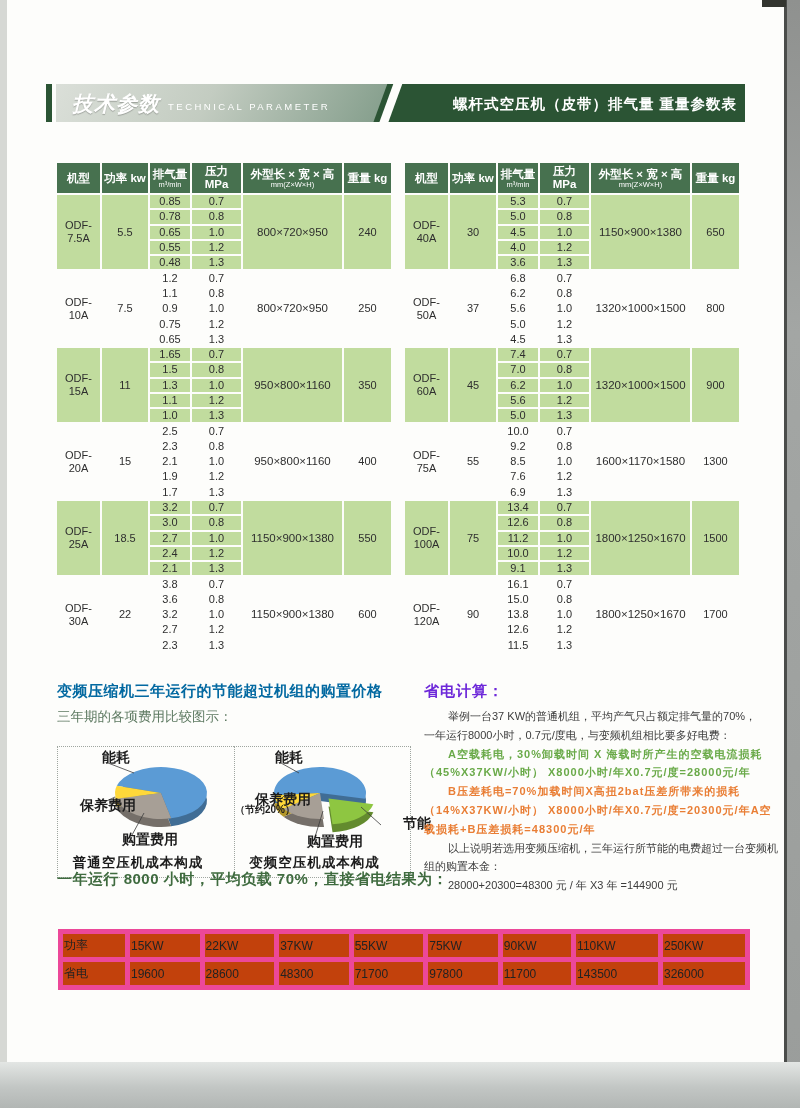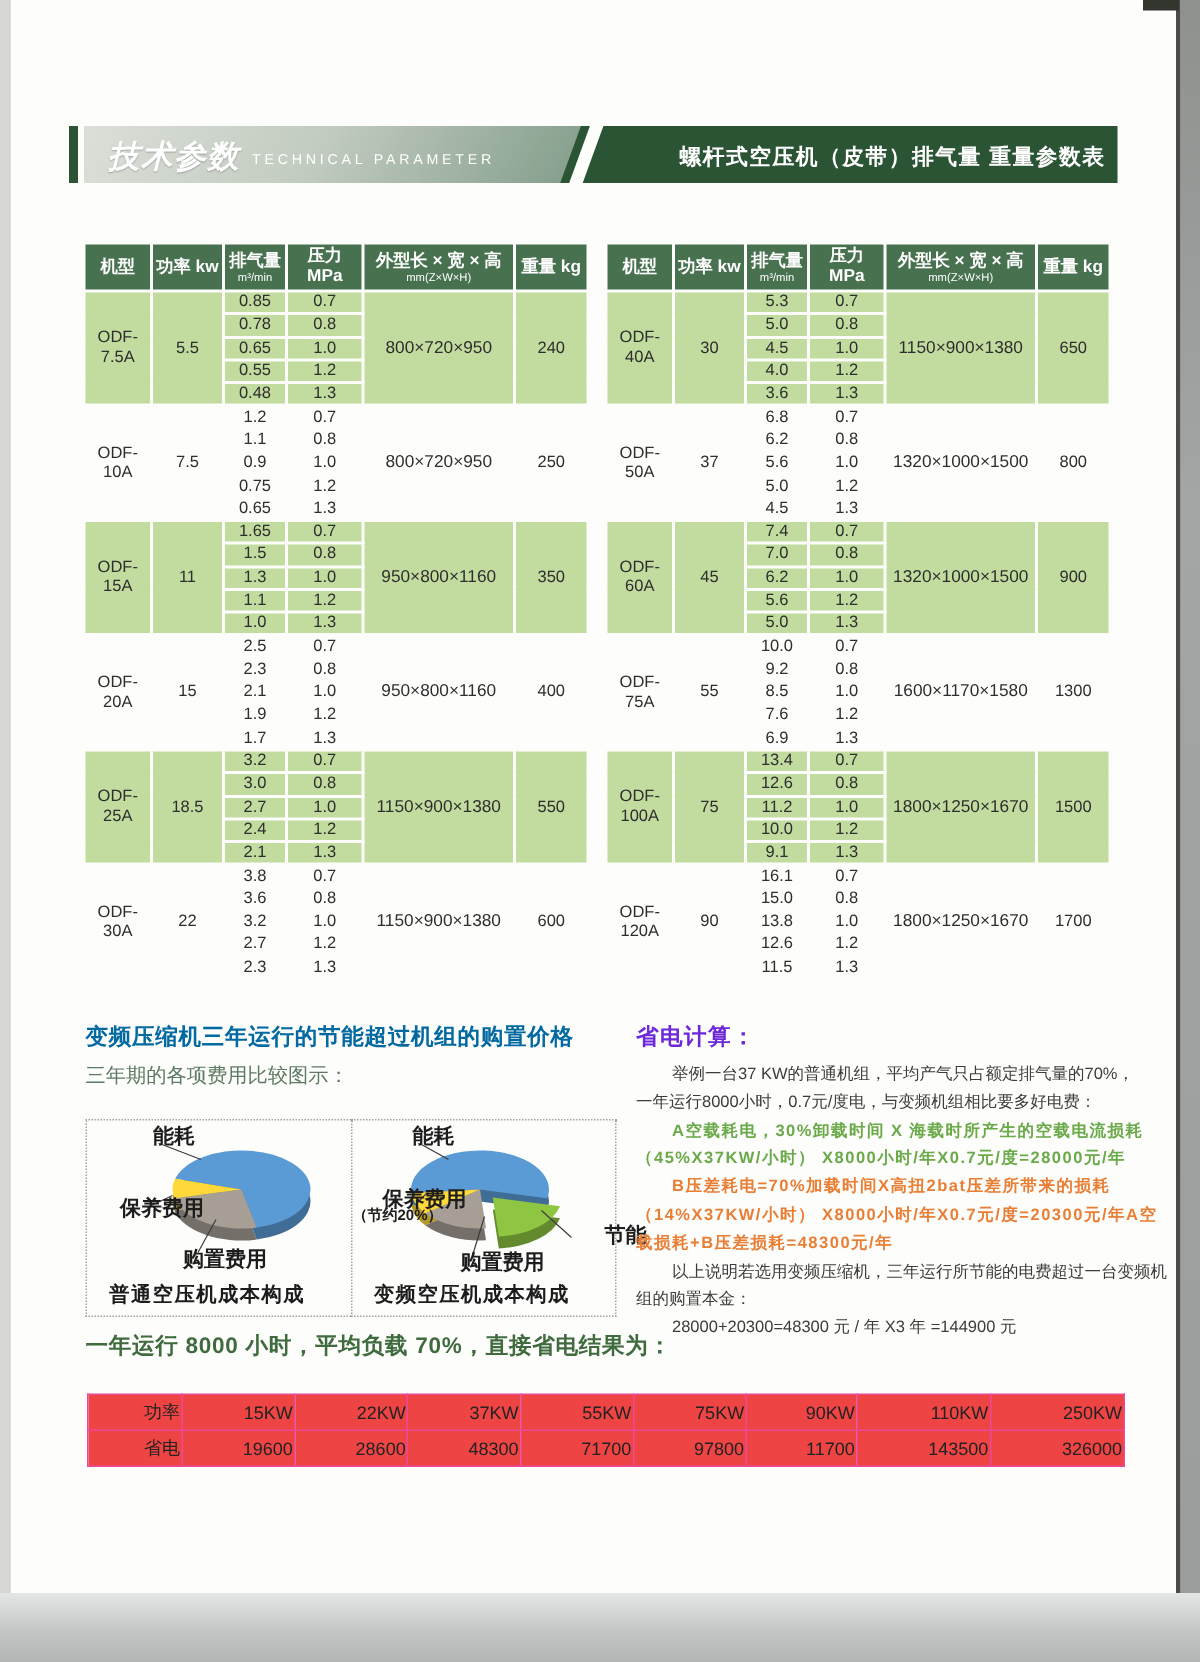--- a/index.html
+++ b/index.html
@@ -52,23 +52,23 @@
 
   
   .calc{position:absolute;left:424px;top:682px;width:340px;}
   .calc-title{font-size:15px;font-weight:bold;color:#6d28d9;letter-spacing:1px;margin-bottom:6px;}
   .calc-line{font-size:11px;line-height:18.8px;color:#3c3c3c;white-space:nowrap;}
   .calc-line.indent{text-indent:24px;}
   .calc-line.green{color:#6aaa49;font-weight:bold;letter-spacing:1px;}
   .calc-line.orange{color:#e97e35;font-weight:bold;letter-spacing:1px;}
 
   
-  .bottom-heading{position:absolute;left:57px;top:870px;font-size:15px;font-weight:bold;color:#3f6b3f;letter-spacing:.5px;margin-top:18px;}
+  .bottom-heading{position:absolute;left:57px;top:870px;font-size:15px;font-weight:bold;color:#3f6b3f;letter-spacing:.5px;}
   .savings-table{position:absolute;left:58px;top:929px;width:692px;border-collapse:collapse;font-size:12px;color:#222;}
-  .savings-table td{border:1px solid #ec4899;text-align:right;height:21px;background:#ef4444;}
+  .savings-table td{border:5px solid #ec4899;text-align:left;height:21px;background:#c2410c;}
   .savings-table td.rowhead{width:60px;}
 </style>
 </head>
 <body>
 
 <div class="page"></div>
 <div class="edge-left"></div>
 
 <div class="banner-bar"></div>
 <div class="banner">

